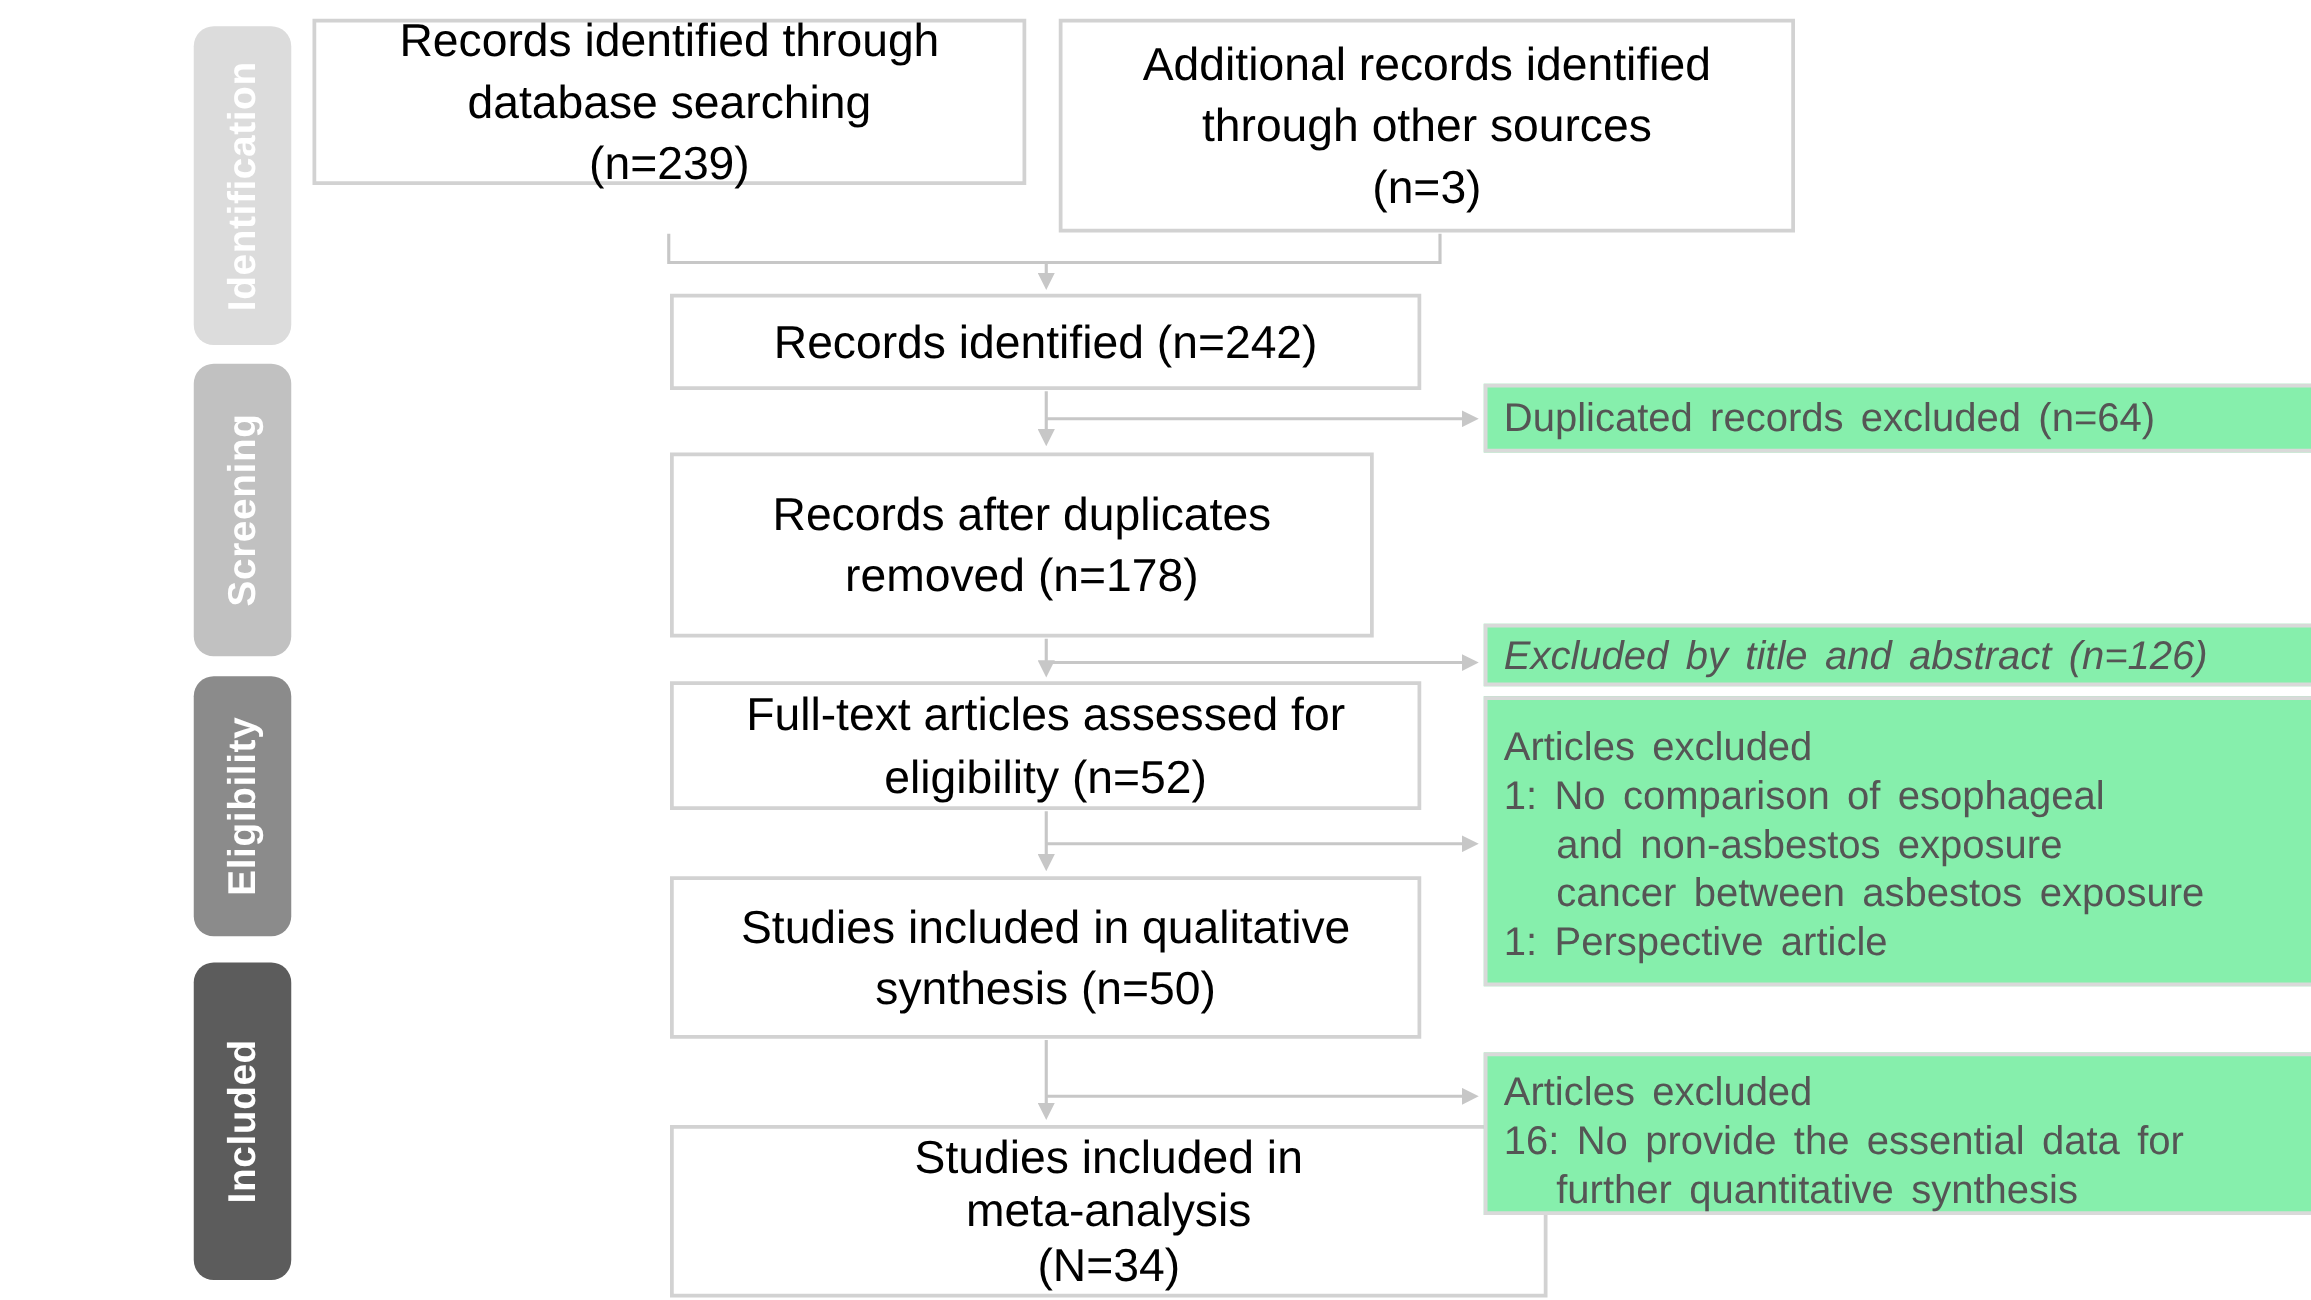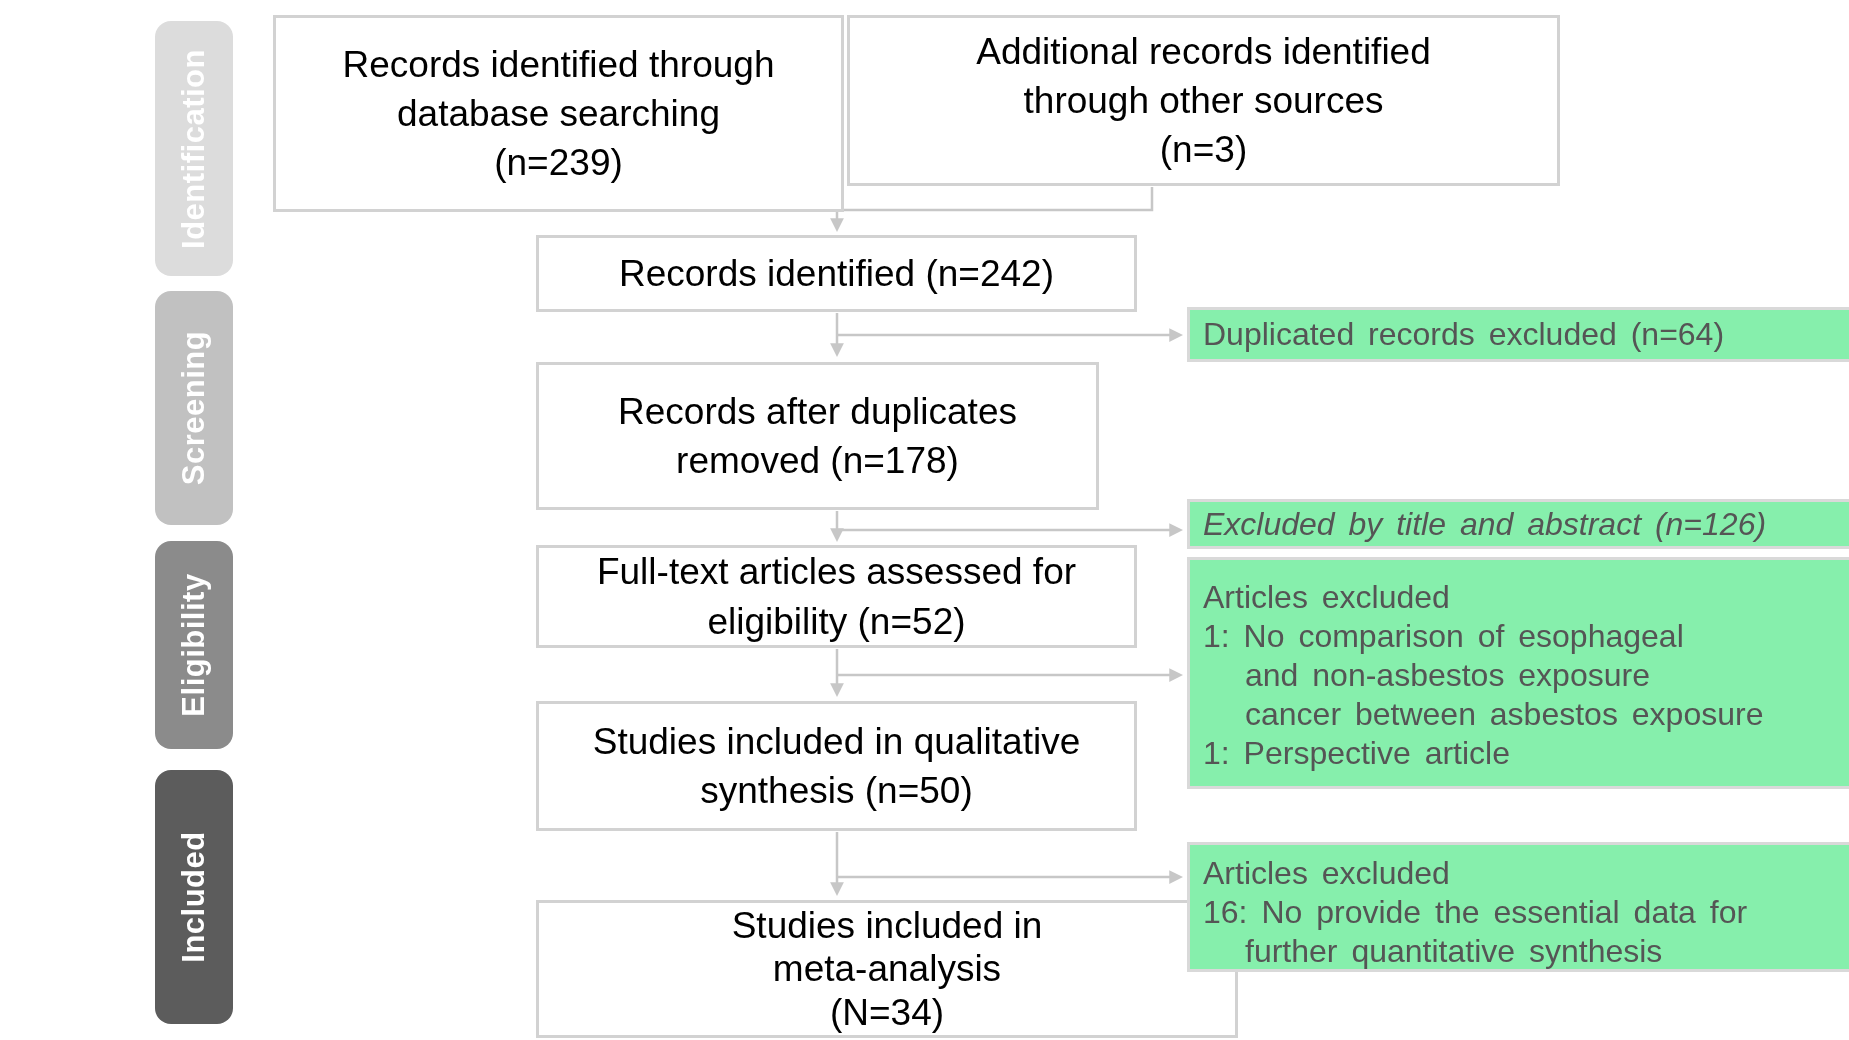--- a/index.html
+++ b/index.html
@@ -54,22 +54,22 @@
     border: 3px solid #d2d2d2;
     display: flex;
     align-items: center;
     justify-content: center;
     text-align: center;
     font-size: 37px;
     line-height: 1.33;
     color: #000000;
     white-space: pre-line;
   }
-  .box-database      { left: 250px; top: 15px;  width: 571px; height: 197px; margin-left: 23px; }
-  .box-other-sources { left: 847px; top: 15px;  width: 713px; height: 171px; }
+  .box-database      { left: 250px; top: 15px;  width: 571px; height: 133px; }
+  .box-other-sources { left: 847px; top: 15px;  width: 589px; height: 171px; }
   .box-identified    { left: 536px; top: 235px; width: 601px; height: 77px;  }
   .box-after-dup     { left: 536px; top: 362px; width: 563px; height: 148px; }
   .box-fulltext      { left: 536px; top: 545px; width: 601px; height: 103px; }
   .box-qualitative   { left: 536px; top: 701px; width: 601px; height: 130px; }
   .box-meta          { left: 536px; top: 900px; width: 702px; height: 138px; line-height: 1.18; }
 
   
   .xbox {
     position: absolute;
     box-sizing: border-box;

